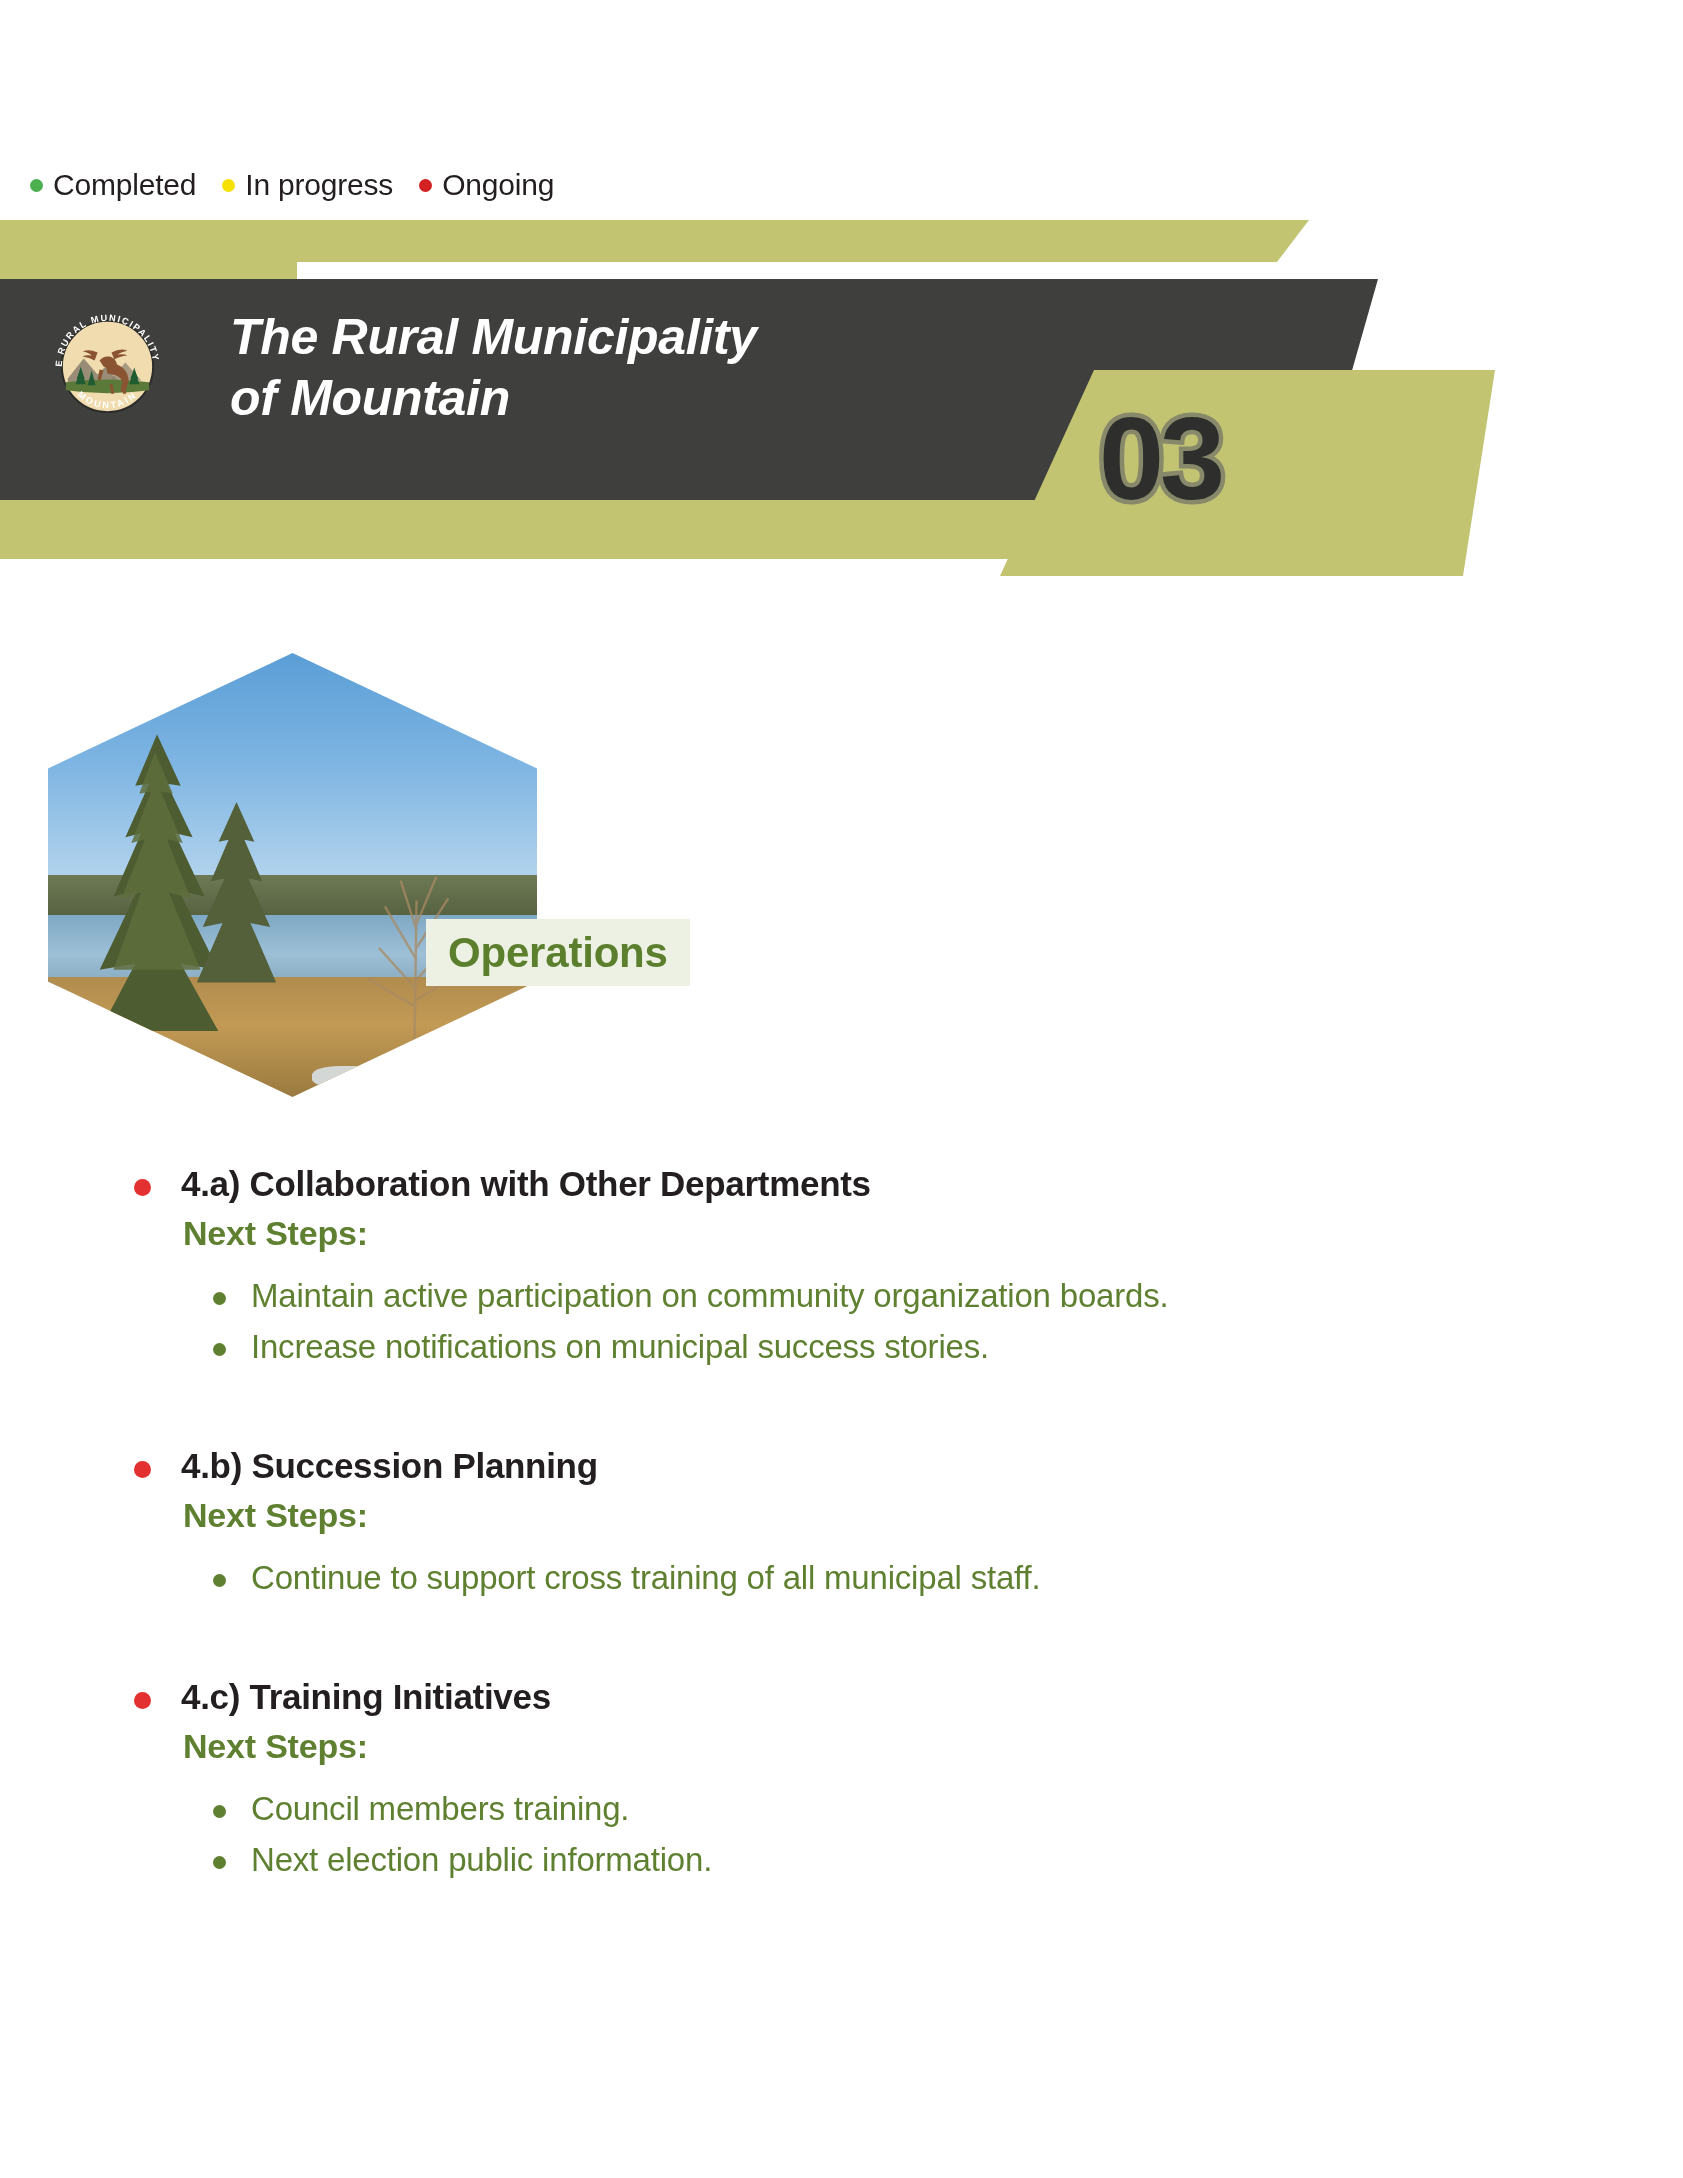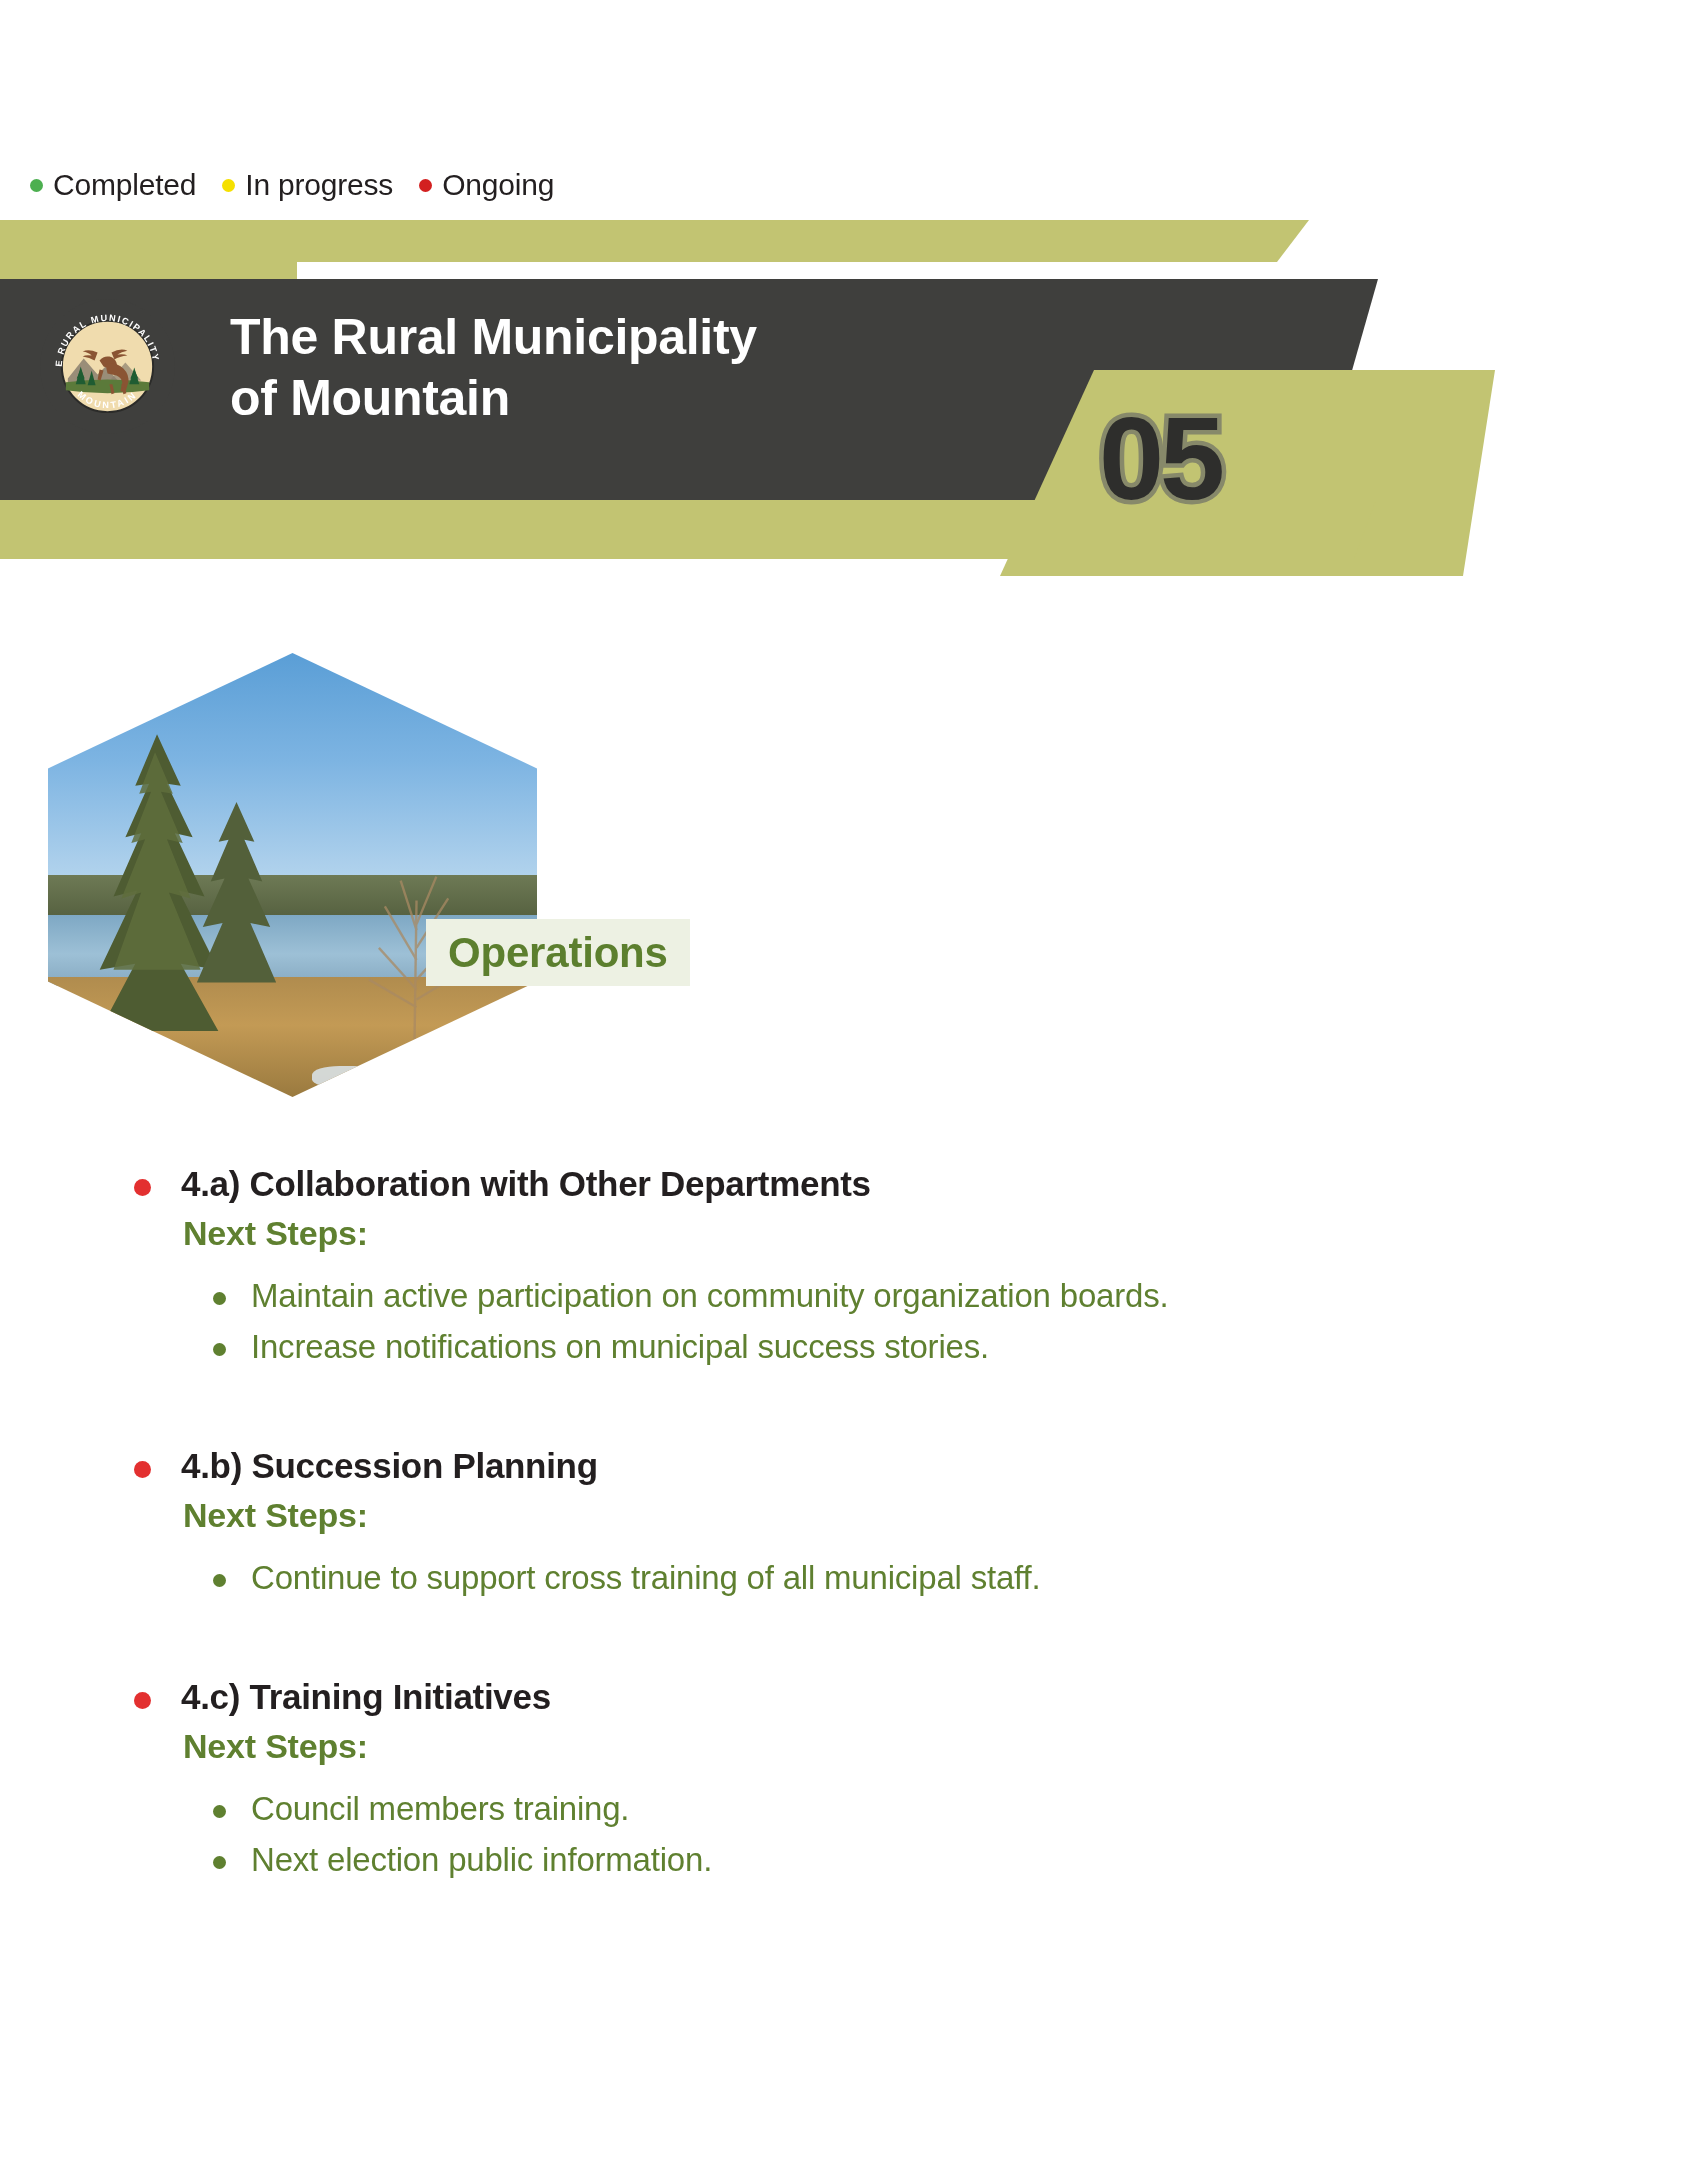--- a/index.html
+++ b/index.html
@@ -64,20 +64,21 @@
     background:#3f3f3d;
     display:flex; align-items:center; justify-content:center;
   }
   .logo-seal svg { display:block; }
 
   .banner-title {
     position:absolute; left:230px; top:87px;
     color:#ffffff; font-size:50px; font-weight:bold;
     line-height:1.22; letter-spacing:-0.3px;
     white-space:pre-line;
+    font-style:italic;
   }
 
   .banner-number {
     position:absolute; left:1099px; top:180px;
     font-size:117px; font-weight:bold; line-height:1;
     color:#2e2e2c;
     -webkit-text-stroke:9px #87896a;
     paint-order: stroke fill;
     letter-spacing:-4px;
   }
@@ -225,21 +226,21 @@
           <textPath href="#arcTop" startOffset="50%" text-anchor="middle">THE RURAL MUNICIPALITY OF</textPath>
         </text>
         <text font-family="'Liberation Sans', sans-serif" font-size="9.2" font-weight="bold" fill="#ffffff" letter-spacing="2.4">
           <textPath href="#arcBot" startOffset="50%" text-anchor="middle">MOUNTAIN</textPath>
         </text>
       </svg>
     </div>
 
     <div class="banner-title">The Rural Municipality
 of Mountain</div>
-    <div class="banner-number">05</div>
+    <div class="banner-number">03</div>
   </div>
 
   <div class="hex">
     <div class="hex-sky"></div>
     <div class="hex-farshore"></div>
     <div class="hex-water"></div>
     <div class="hex-grass"></div>
     <svg class="hex-tree" style="left:22px; top:81px;" width="178" height="327" viewBox="0 0 180 330">
       <path d="M88 0 L112 52 L98 50 L124 104 L106 100 L136 164 L110 158 L150 238 L112 232 L150 300 L30 300 L66 232 L30 238 L68 158 L44 164 L72 100 L56 104 L80 50 L66 52 Z" fill="#4e5c32"></path>
       <path d="M86 18 L104 60 L92 58 L114 110 L98 106 L122 166 L100 160 L132 238 L44 238 L72 160 L52 166 L76 106 L62 110 L82 58 L70 60 Z" fill="#5f6d3c" opacity="0.85"></path>

